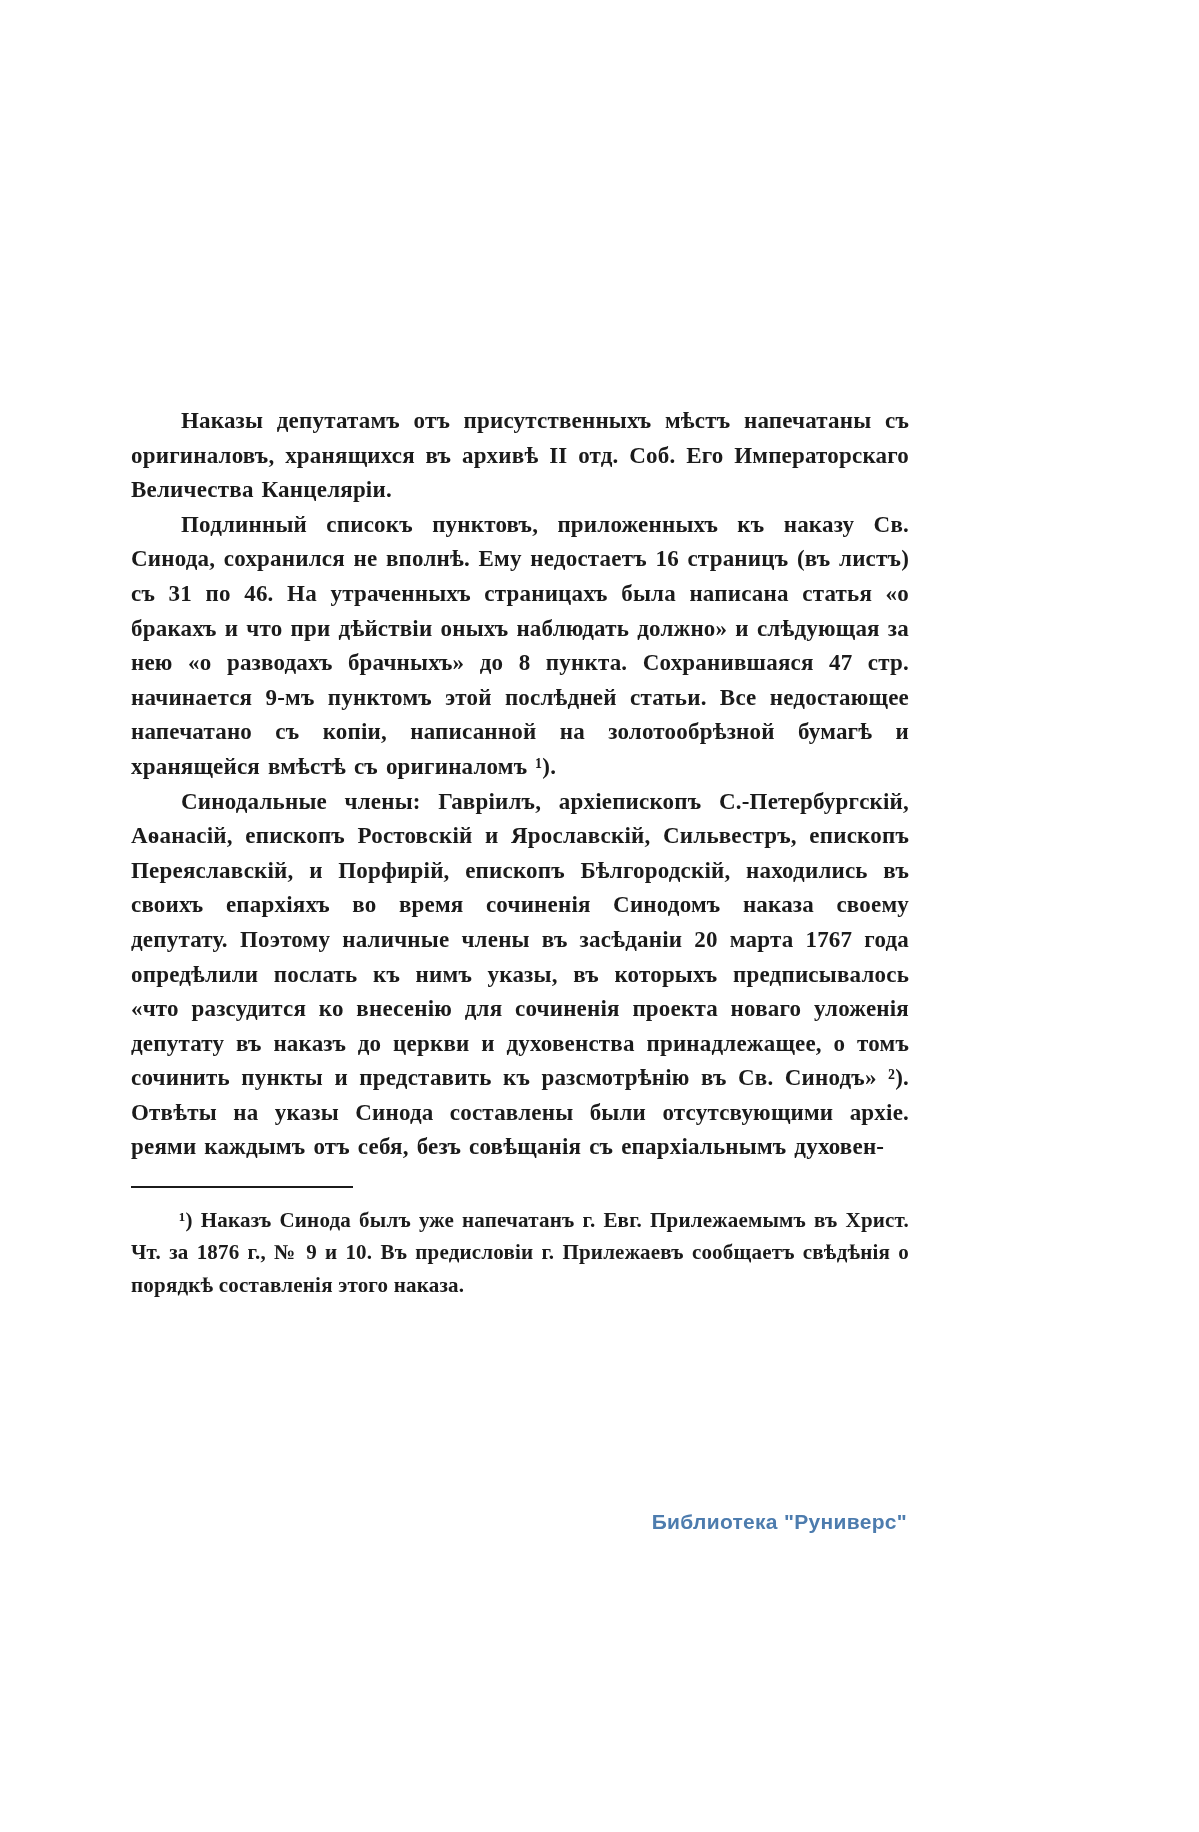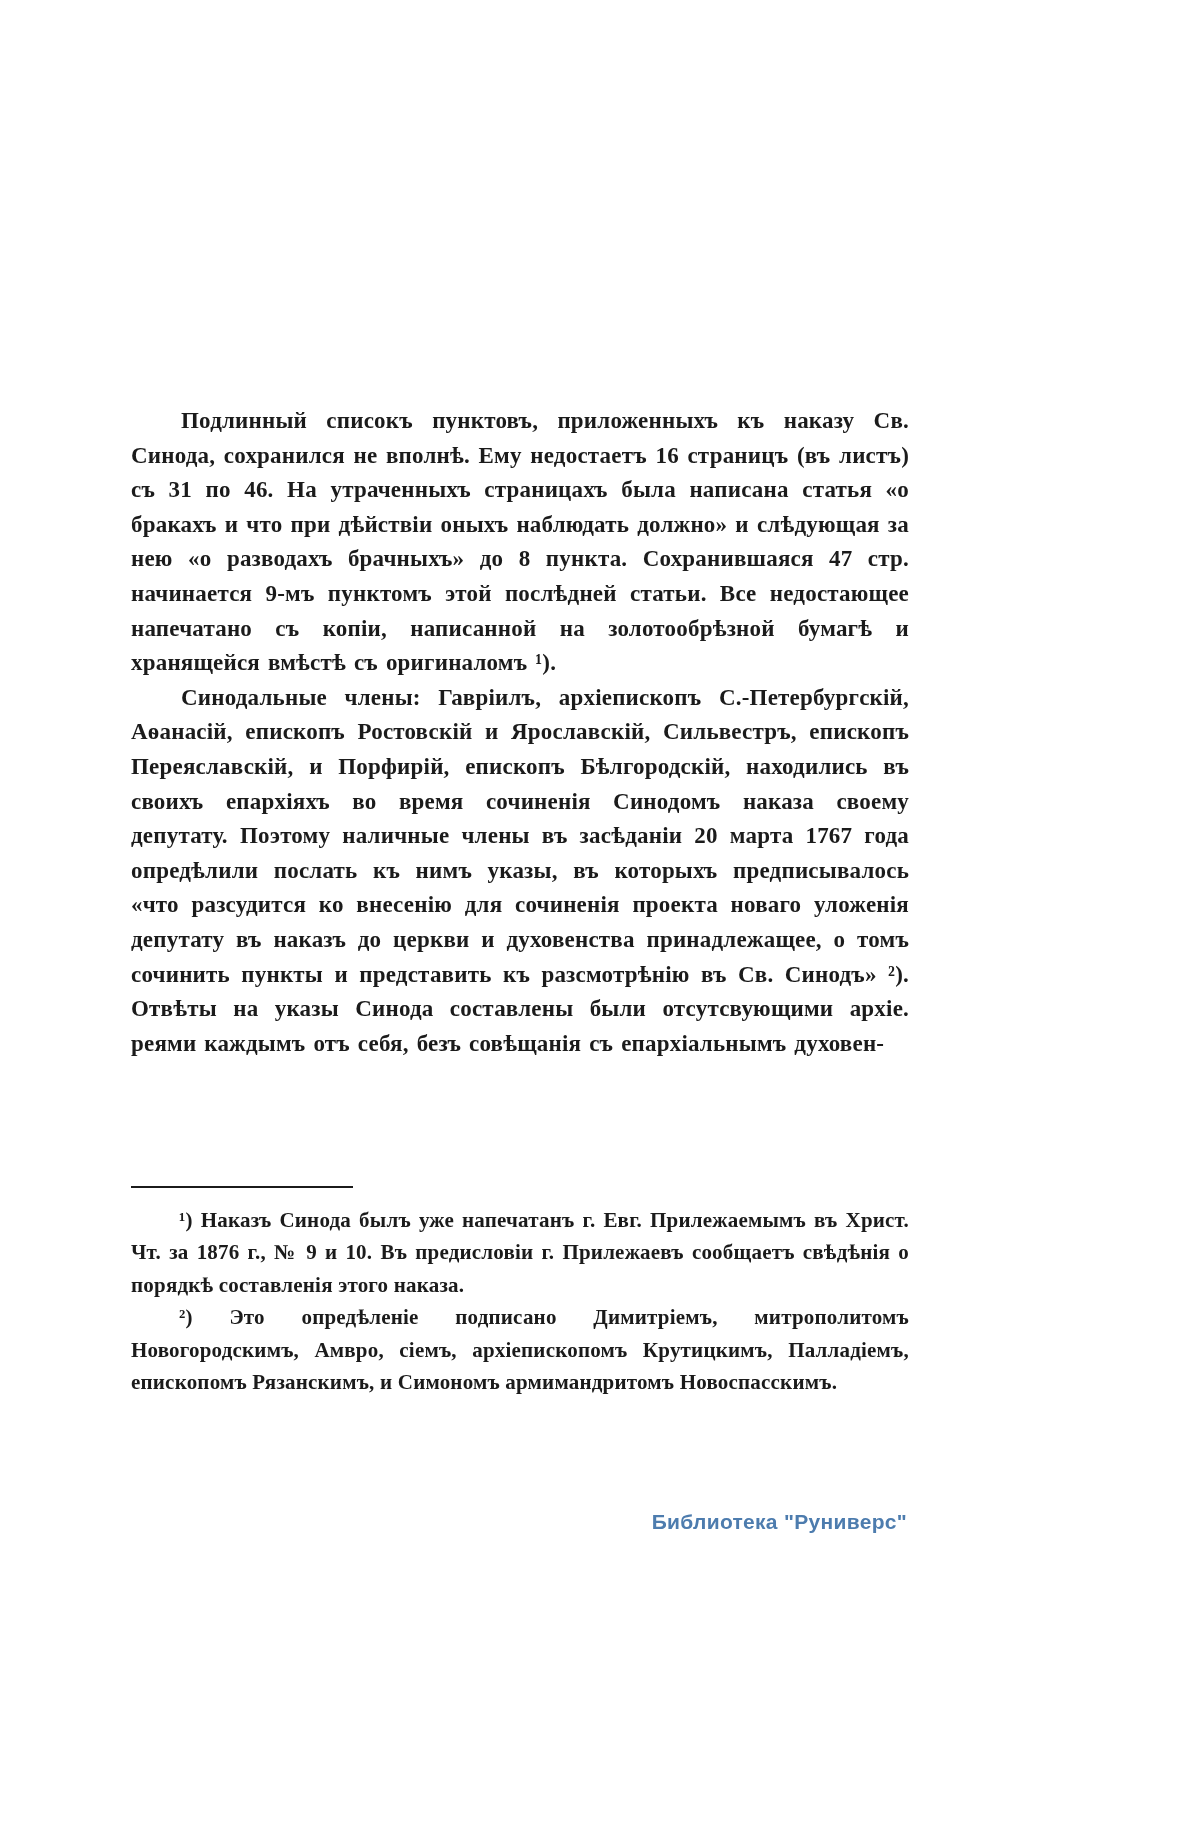--- a/index.html
+++ b/index.html
@@ -65,26 +65,26 @@
     color: #4d7cae;
     letter-spacing: 0.3px;
   }
 </style>
 </head>
 <body>
 
 <div class="page">
 
   <div class="main-text">
+    <p>Наказы депутатамъ отъ присутственныхъ мѣстъ напечатаны съ оригиналовъ, хранящихся въ архивѣ II отд. Соб. Его Императорскаго Величества Канцеляріи.</p>
     <p>Подлинный списокъ пунктовъ, приложенныхъ къ наказу Св. Синода, сохранился не вполнѣ. Ему недостаетъ 16 страницъ (въ листъ) съ 31 по 46. На утраченныхъ страницахъ была написана статья «о бракахъ и что при дѣйствіи оныхъ наблюдать должно» и слѣдующая за нею «о разводахъ брачныхъ» до 8 пункта. Сохранившаяся 47 стр. начинается 9-мъ пунктомъ этой послѣдней статьи. Все недостающее напечатано съ копіи, написанной на золотообрѣзной бумагѣ и хранящейся вмѣстѣ съ оригиналомъ ¹).</p>
     <p>Синодальные члены: Гавріилъ, архіепископъ С.-Петербургскій, Аѳанасій, епископъ Ростовскій и Ярославскій, Сильвестръ, епископъ Переяславскій, и Порфирій, епископъ Бѣлгородскій, находились въ своихъ епархіяхъ во время сочиненія Синодомъ наказа своему депутату. Поэтому наличные члены въ засѣданіи 20 марта 1767 года опредѣлили послать къ нимъ указы, въ которыхъ предписывалось «что разсудится ко внесенію для сочиненія проекта новаго уложенія депутату въ наказъ до церкви и духовенства принадлежащее, о томъ сочинить пункты и представить къ разсмотрѣнію въ Св. Синодъ» ²). Отвѣты на указы Синода составлены были отсутсвующими архіе. реями каждымъ отъ себя, безъ совѣщанія съ епархіальнымъ духовен-</p>
   </div>
 
   <div class="footnote-rule"></div>
 
   <div class="footnotes">
     <p>¹) Наказъ Синода былъ уже напечатанъ г. Евг. Прилежаемымъ въ Христ. Чт. за 1876 г., № 9 и 10. Въ предисловіи г. Прилежаевъ сообщаетъ свѣдѣнія о порядкѣ составленія этого наказа.</p>
-    <p>²) Это опредѣленіе подписано Димитріемъ, митрополитомъ Новогородскимъ, Амвро, сіемъ, архіепископомъ Крутицкимъ, Палладіемъ, епископомъ Рязанскимъ, и Симономъ армимандритомъ Новоспасскимъ.</p>
   </div>
 
   <div class="watermark">Библиотека "Руниверс"</div>
 
 </div>
 
 </body></html>

